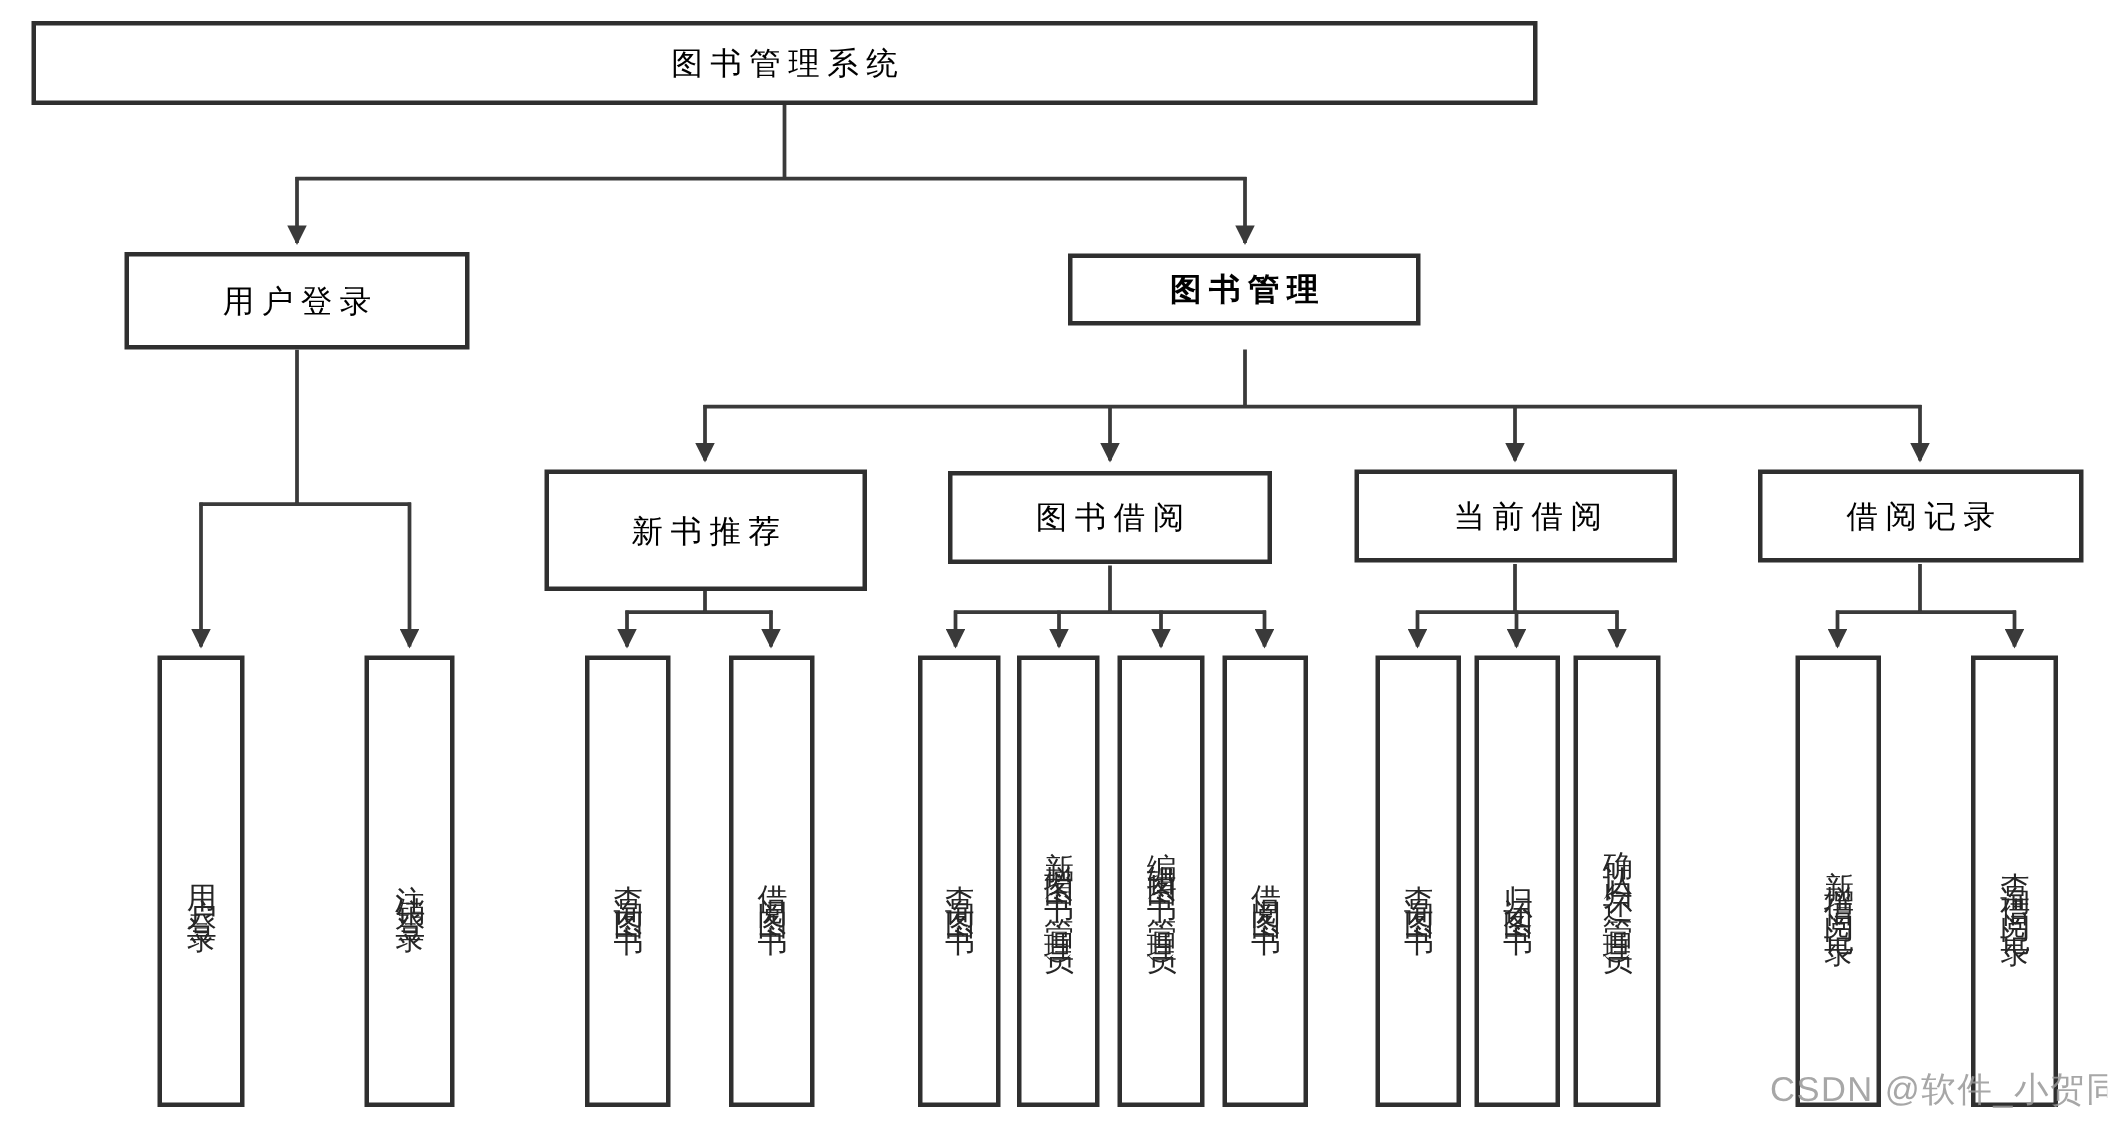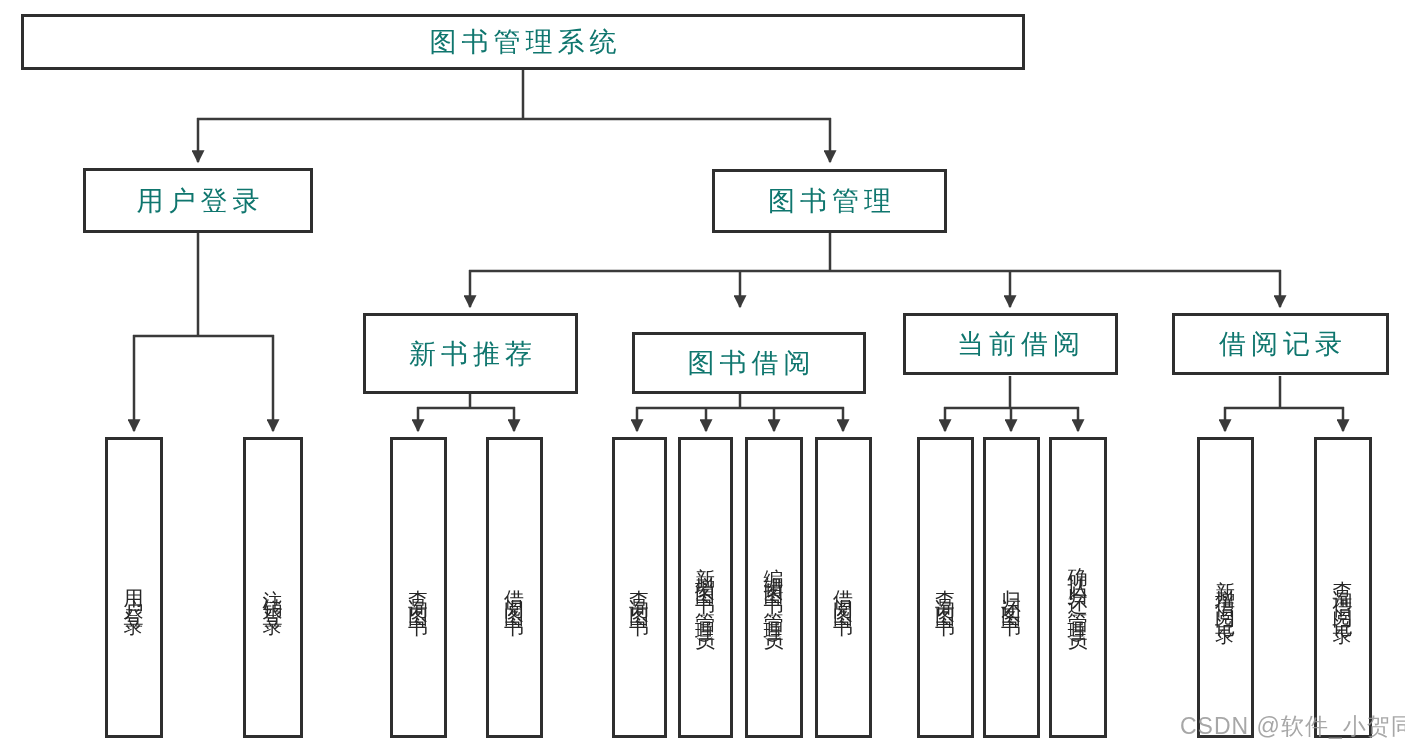--- a/index.html
+++ b/index.html
@@ -20,25 +20,25 @@
     position: absolute;
     box-sizing: border-box;
     border: 3px solid #2f2f2f;
     background: #ffffff;
     display: flex;
     align-items: center;
     justify-content: center;
     color: #262626;
   }
   .node.hbox span {
-    font-size: 27px;
+    font-size: 21px;
     letter-spacing: 5px;
     margin-right: -5px;
     white-space: nowrap;
-    color: #0f766e;
+    color: #000000;
   }
   .node.vbox span {
     writing-mode: vertical-rl;
     text-orientation: mixed;
     font-size: 20px;
     letter-spacing: 9px;
     margin-bottom: -9px;
     color: #262626;
     line-height: 1;
   }
@@ -101,28 +101,28 @@
     </g>
   </svg>
 
   <div class="node hbox" style="left:21px; top:14px; width:1004px; height:56px;">
     <span>图书管理系统</span>
   </div>
 
   <div class="node hbox" style="left:83px; top:168px; width:230px; height:65px;">
     <span>用户登录</span>
   </div>
-  <div class="node hbox" style="left:712px; top:169px; width:235px; height:64px;">
+  <div class="node hbox" style="left:712px; top:169px; width:235px; height:48px;font-weight:bold;">
     <span>图书管理</span>
   </div>
 
   <div class="node hbox" style="left:363px; top:313px; width:215px; height:81px;">
     <span>新书推荐</span>
   </div>
-  <div class="node hbox" style="left:632px; top:332px; width:234px; height:62px;">
+  <div class="node hbox" style="left:632px; top:314px; width:216px; height:62px;">
     <span>图书借阅</span>
   </div>
   <div class="node hbox" style="left:903px; top:313px; width:215px; height:62px;padding-left:16px;">
     <span>当前借阅</span>
   </div>
   <div class="node hbox" style="left:1172px; top:313px; width:217px; height:62px;">
     <span>借阅记录</span>
   </div>
 
   <div class="node vbox" style="left:105px; top:437px; width:58px; height:301px;">

